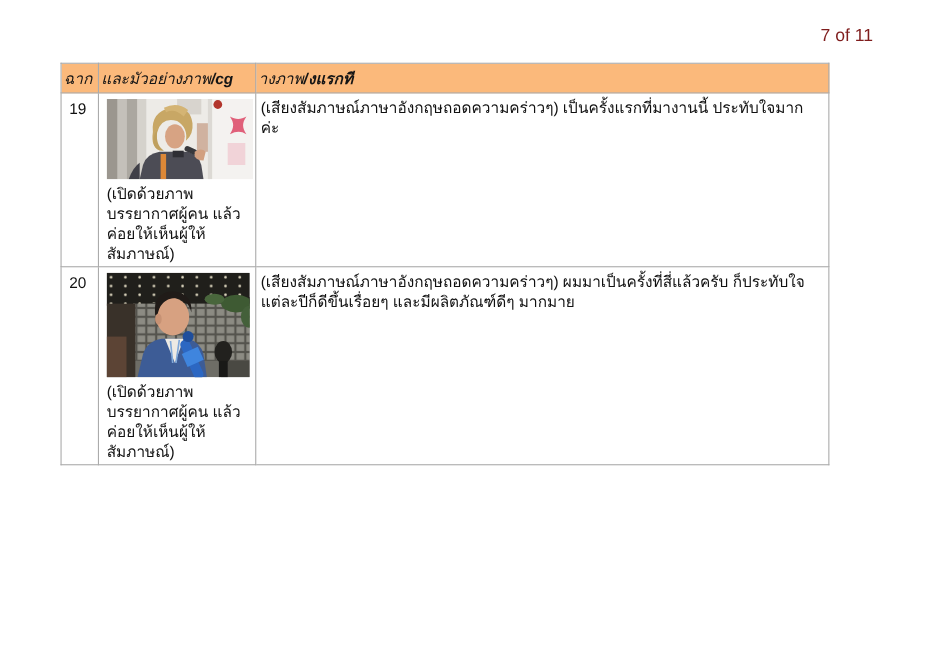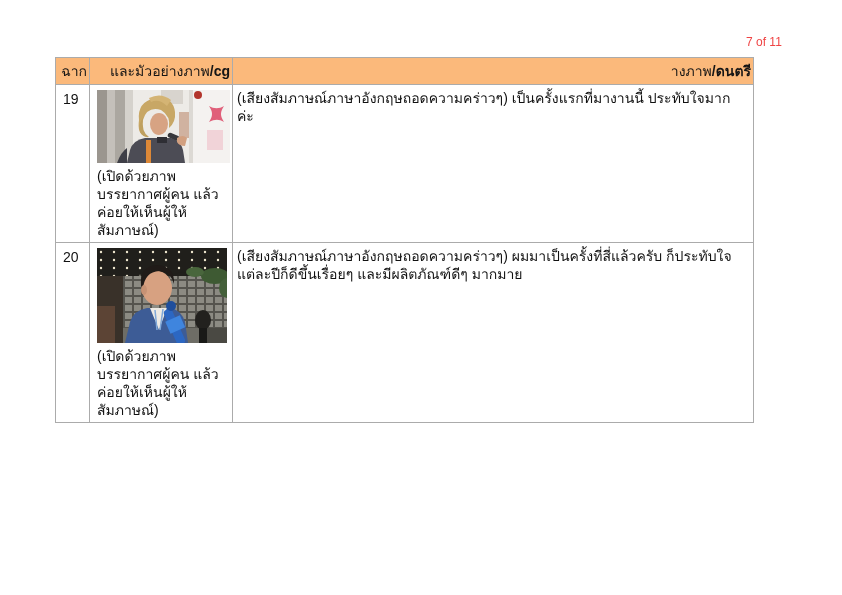--- a/index.html
+++ b/index.html
@@ -8,45 +8,46 @@
     position: relative;
     width: 842px;
     height: 595px;
     background: #ffffff;
     font-family: "Liberation Sans", sans-serif;
     color: #000;
     overflow: hidden;
   }
   .page-number {
     position: absolute;
-    top: 35px;
+    top: 24px;
     left: 746px;
-    font-size: 12px;
-    color: #ef4444;
+    font-size: 16px;
+    color: #7f1d1d;
   }
   table.script {
     position: absolute;
     left: 55px;
     top: 57px;
     width: 698px;
     border-collapse: collapse;
     table-layout: fixed;
   }
   table.script th, table.script td {
     border: 1px solid #ababab;
   }
   table.script th {
     background: #fbb97b;
     font-weight: normal;
     font-size: 14px;
     height: 27px;
-    text-align: right;
+    text-align: left;
     vertical-align: middle;
     padding: 1px 2px;
     color: #151515;
+    font-style: italic;
   }
   table.script th .b { font-weight: bold; }
   table.script td {
     vertical-align: top;
     font-size: 14px;
     line-height: 18px;
     background: #ffffff;
     color: #111;
   }
   td.scene-cell {
@@ -77,21 +78,21 @@
     </colgroup>
     <thead>
       <tr>
         <th>
           <span>ฉาก</span>
         </th>
         <th>
           <span>และมัวอย่างภาพ</span><span class="b">/cg</span>
         </th>
         <th>
-          <span>างภาพ</span><span class="b">/ดนตรี</span>
+          <span>างภาพ</span><span class="b">/งแรกที</span>
         </th>
       </tr>
     </thead>
     <tbody>
 
       <tr class="row-1">
         <td class="scene-cell">
           <span>19</span>
         </td>
         <td class="visual-cell">

